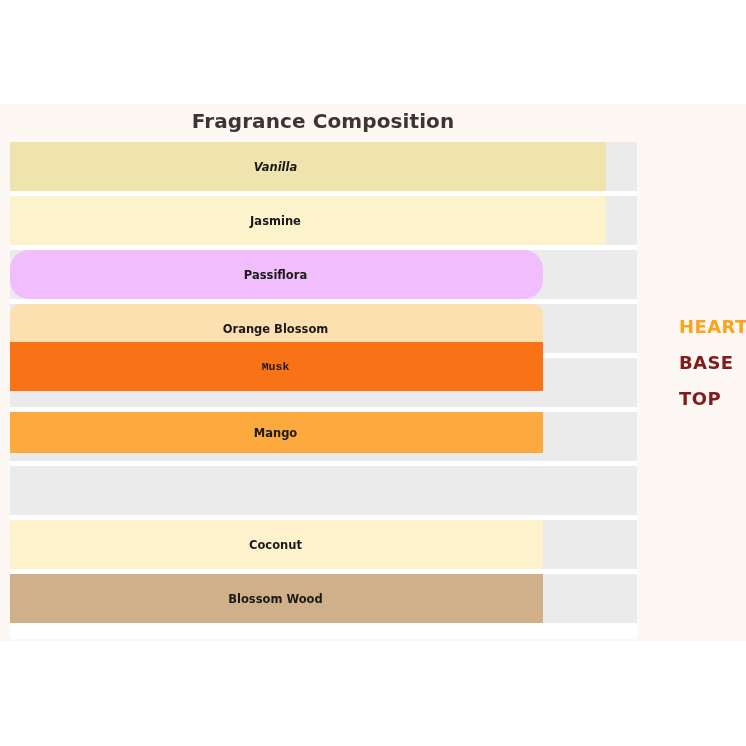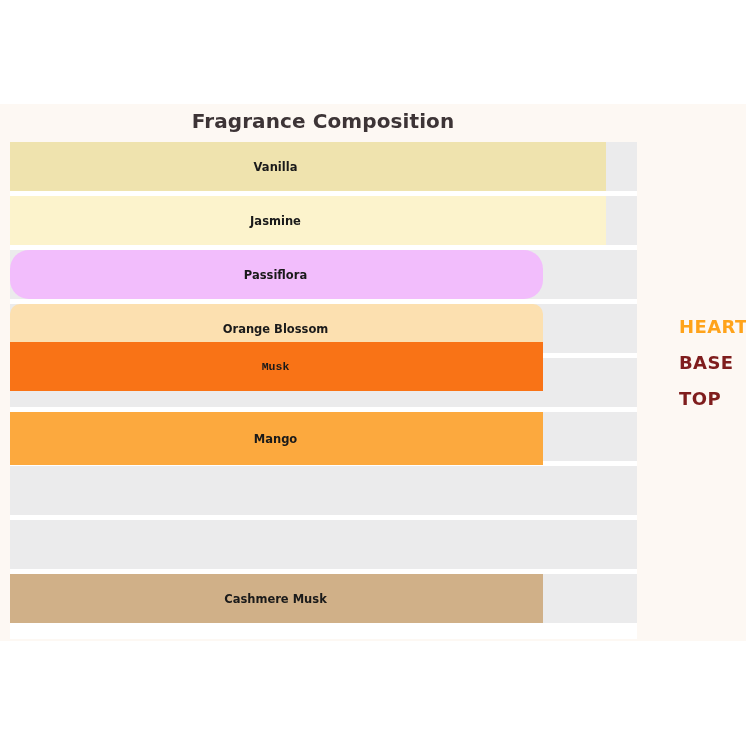--- a/index.html
+++ b/index.html
@@ -90,48 +90,51 @@
 </head>
 <body>
 
 <div id="figure">
 
   <div id="chart-title">Fragrance Composition</div>
 
   <div id="plot-area">
 
   <div class="track" style="top: 0px; height: 49px; background: rgb(235, 235, 236);"></div>
-      <div class="bar" style="top: 0px; height: 49px; width: 596px; background: rgb(239, 227, 174);">
+      <div class="bar" style="top: 0px; height: 49px; width: 596px; background: rgb(239, 227, 174); font-style: italic;">
         <span class="bar-label" style="transform: translateX(-32.5px);">Vanilla</span>
       </div>
       <div class="track" style="top: 54px; height: 49px; background: rgb(235, 235, 236);"></div>
       <div class="bar" style="top: 54px; height: 49px; width: 596px; background: rgb(252, 243, 204);">
         <span class="bar-label" style="transform: translateX(-32.5px);">Jasmine</span>
       </div>
       <div class="track" style="top: 108px; height: 49px; background: rgb(235, 235, 236);"></div>
       <div class="bar" style="top: 108px; height: 49px; width: 533px; background: rgb(242, 189, 252); border-radius: 19px;">
         <span class="bar-label" style="transform: translateX(-1px);">Passiflora</span>
       </div>
       <div class="track" style="top: 162px; height: 49px; background: rgb(235, 235, 236);"></div>
       <div class="bar" style="top: 162px; height: 49px; width: 533px; background: rgb(252, 224, 176); border-radius: 10px;">
         <span class="bar-label" style="transform: translateX(-1px);">Orange Blossom</span>
       </div>
       <div class="track" style="top: 216px; height: 49px; background: rgb(235, 235, 236);"></div>
       <div class="bar" style="top: 200px; height: 49px; width: 533px; background: #f97316; font-family: Liberation Mono, monospace;">
         <span class="bar-label" style="transform: translateX(-1px);">Musk</span>
       </div>
       <div class="track" style="top: 270px; height: 49px; background: rgb(235, 235, 236);"></div>
-      <div class="bar" style="top: 270px; height: 53px; width: 533px; background: rgb(252, 169, 62);">
+      <div class="bar" style="top: 270px; height: 41px; width: 533px; background: rgb(252, 169, 62);">
         <span class="bar-label" style="transform: translateX(-1px);">Mango</span>
       </div>
       <div class="track" style="top: 324px; height: 49px; background: rgb(235, 235, 236);"></div>
       <div class="track" style="top: 378px; height: 49px; background: rgb(235, 235, 236);"></div>
+      <div class="bar" style="top: 378px; height: 49px; width: 533px; background: rgb(253, 242, 204);">
+        <span class="bar-label" style="transform: translateX(-1px);">Coconut</span>
+      </div>
       <div class="track" style="top: 432px; height: 49px; background: rgb(235, 235, 236);"></div>
       <div class="bar" style="top: 432px; height: 49px; width: 533px; background: rgb(208, 176, 136);">
-        <span class="bar-label" style="transform: translateX(-1px);">Cashmere Musk</span>
+        <span class="bar-label" style="transform: translateX(-1px);">Blossom Wood</span>
       </div>
     </div>
 
   <div id="legend">
 
   <div class="legend-item" style="top: 212px; color: rgb(255, 163, 26);">HEART</div>
       <div class="legend-item" style="top: 248px; color: #7f1d1d;">BASE</div>
       <div class="legend-item" style="top: 284px; color: #7f1d1d;">TOP</div>
     </div>
 

